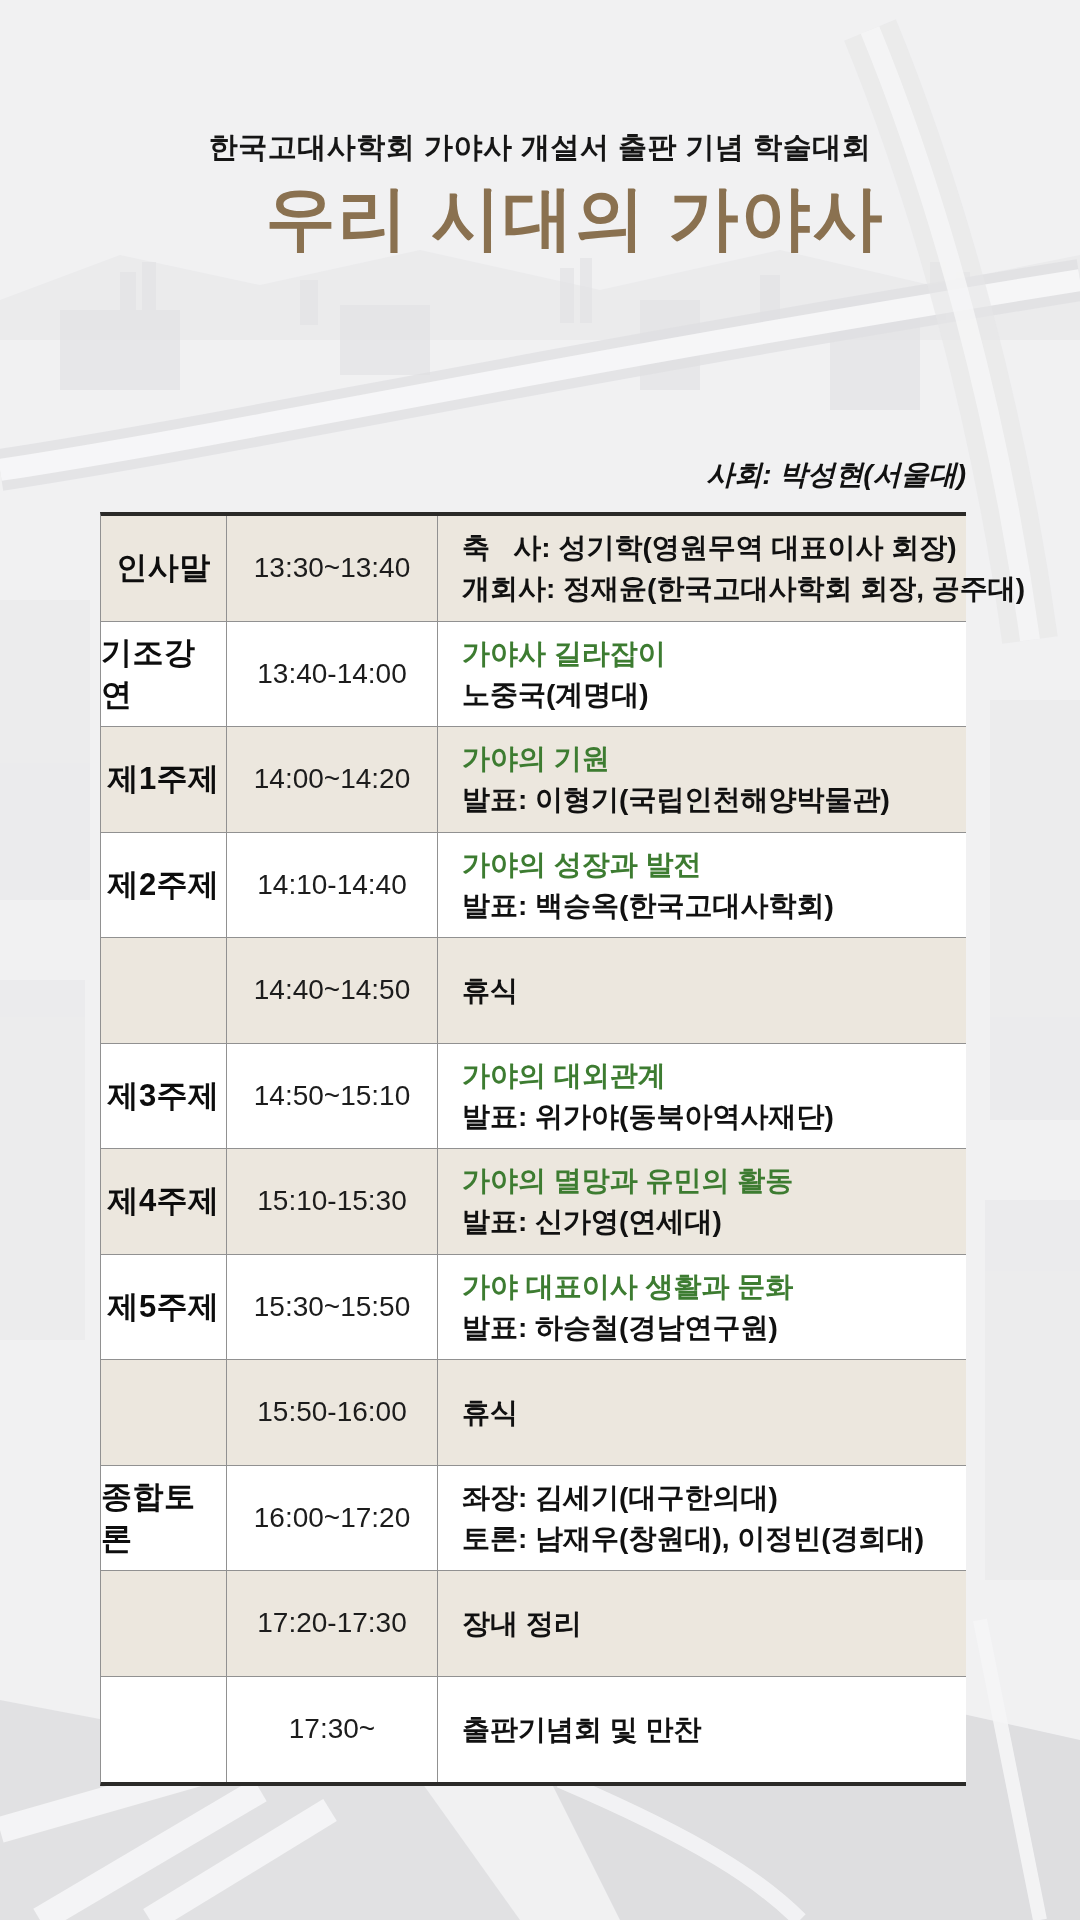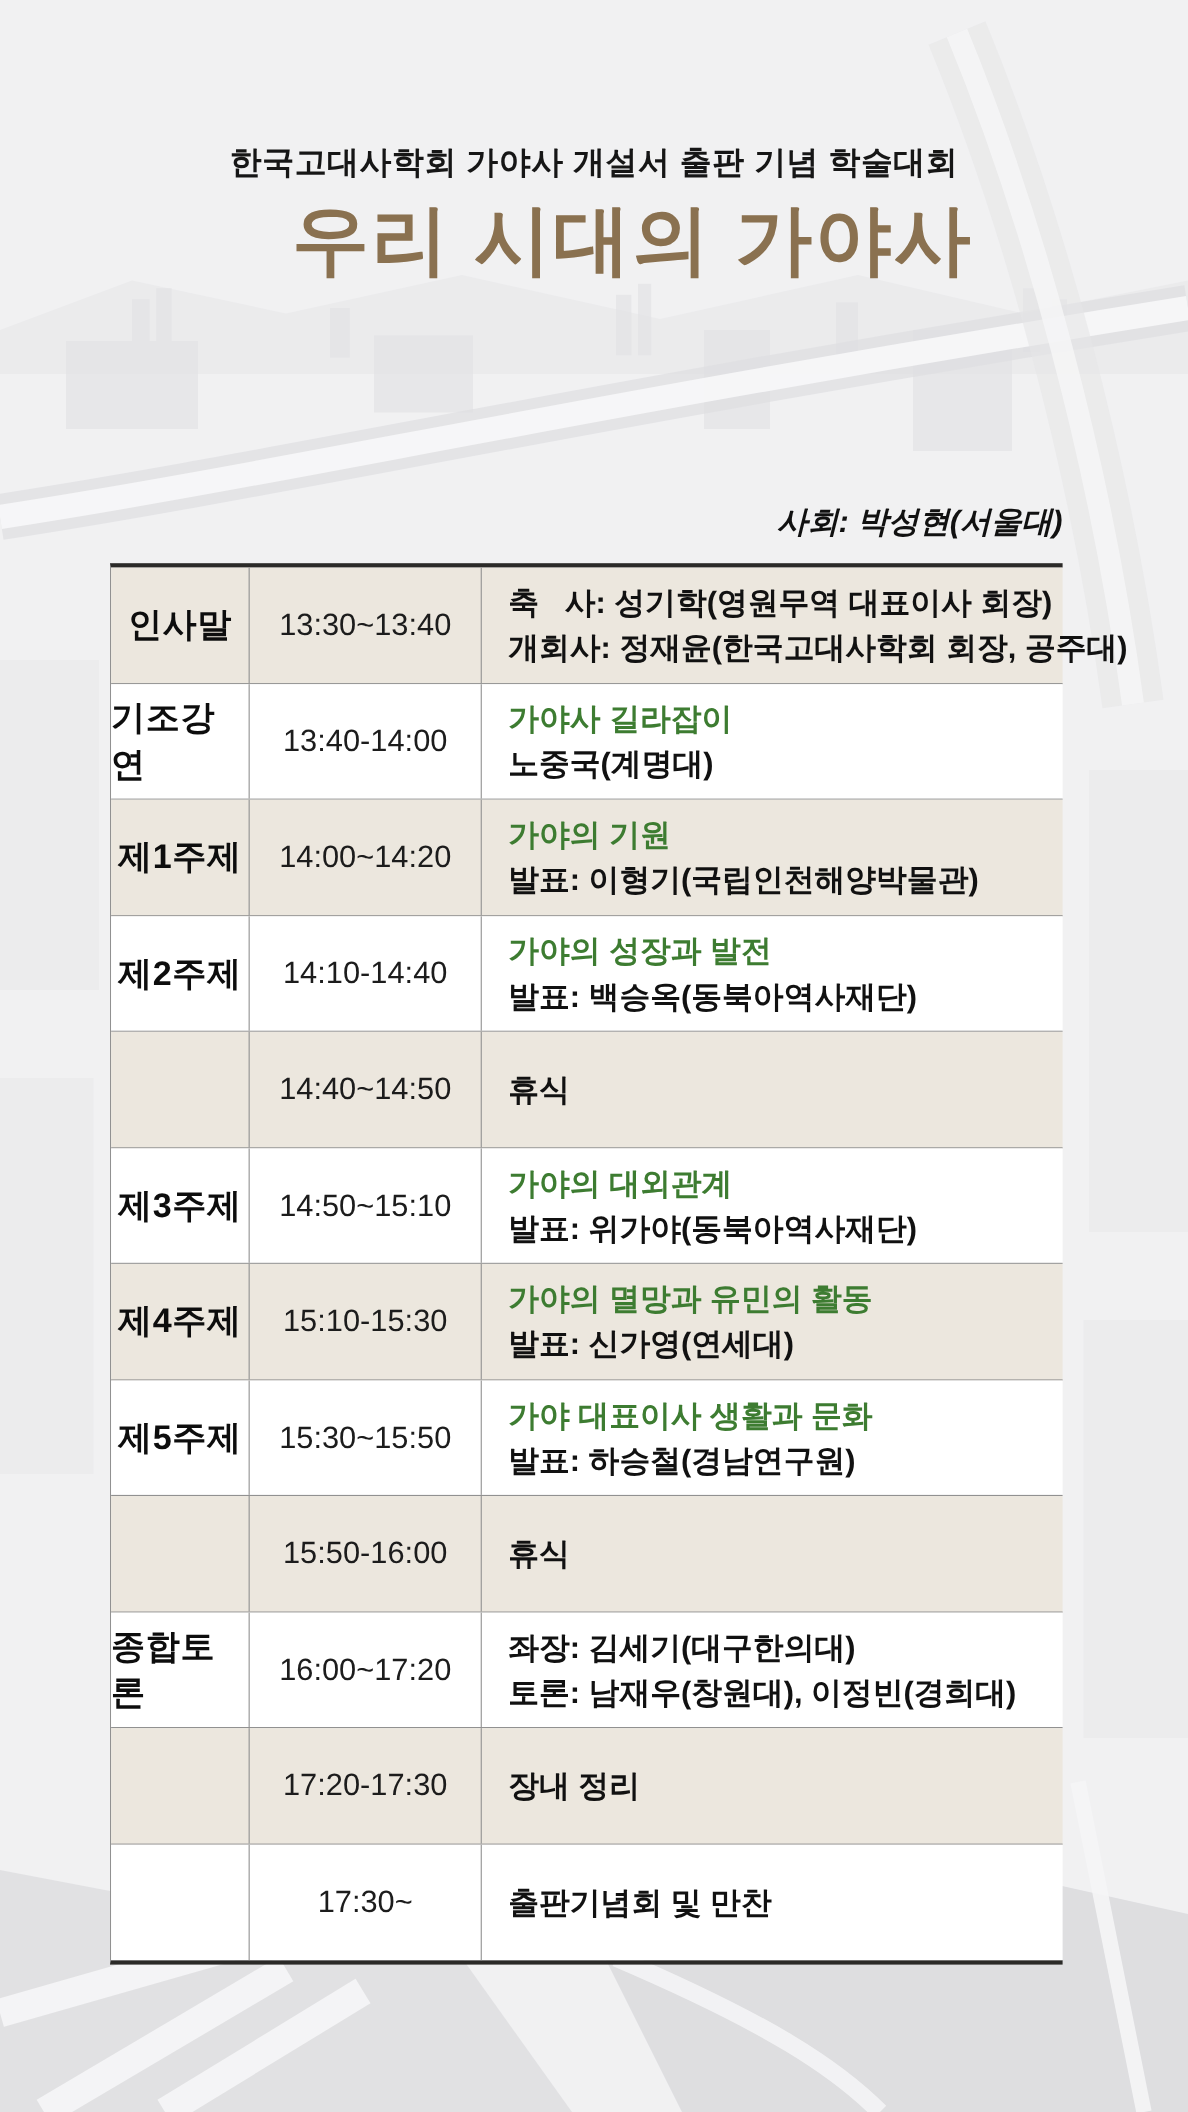--- a/index.html
+++ b/index.html
@@ -162,21 +162,21 @@
 
     <div class="row white">
       <div class="cell session">
         <span>제2주제</span>
       </div>
       <div class="cell time">
         <span>14:10-14:40</span>
       </div>
       <div class="cell content">
           <span class="line green">가야의 성장과 발전</span>
-          <span class="line">발표: 백승옥(동북아역사재단)</span>
+          <span class="line">발표: 백승옥(한국고대사학회)</span>
         </div>
     </div>
 
     <div class="row beige">
       <div class="cell session">
         <span></span>
       </div>
       <div class="cell time">
         <span>14:40~14:50</span>
       </div>

